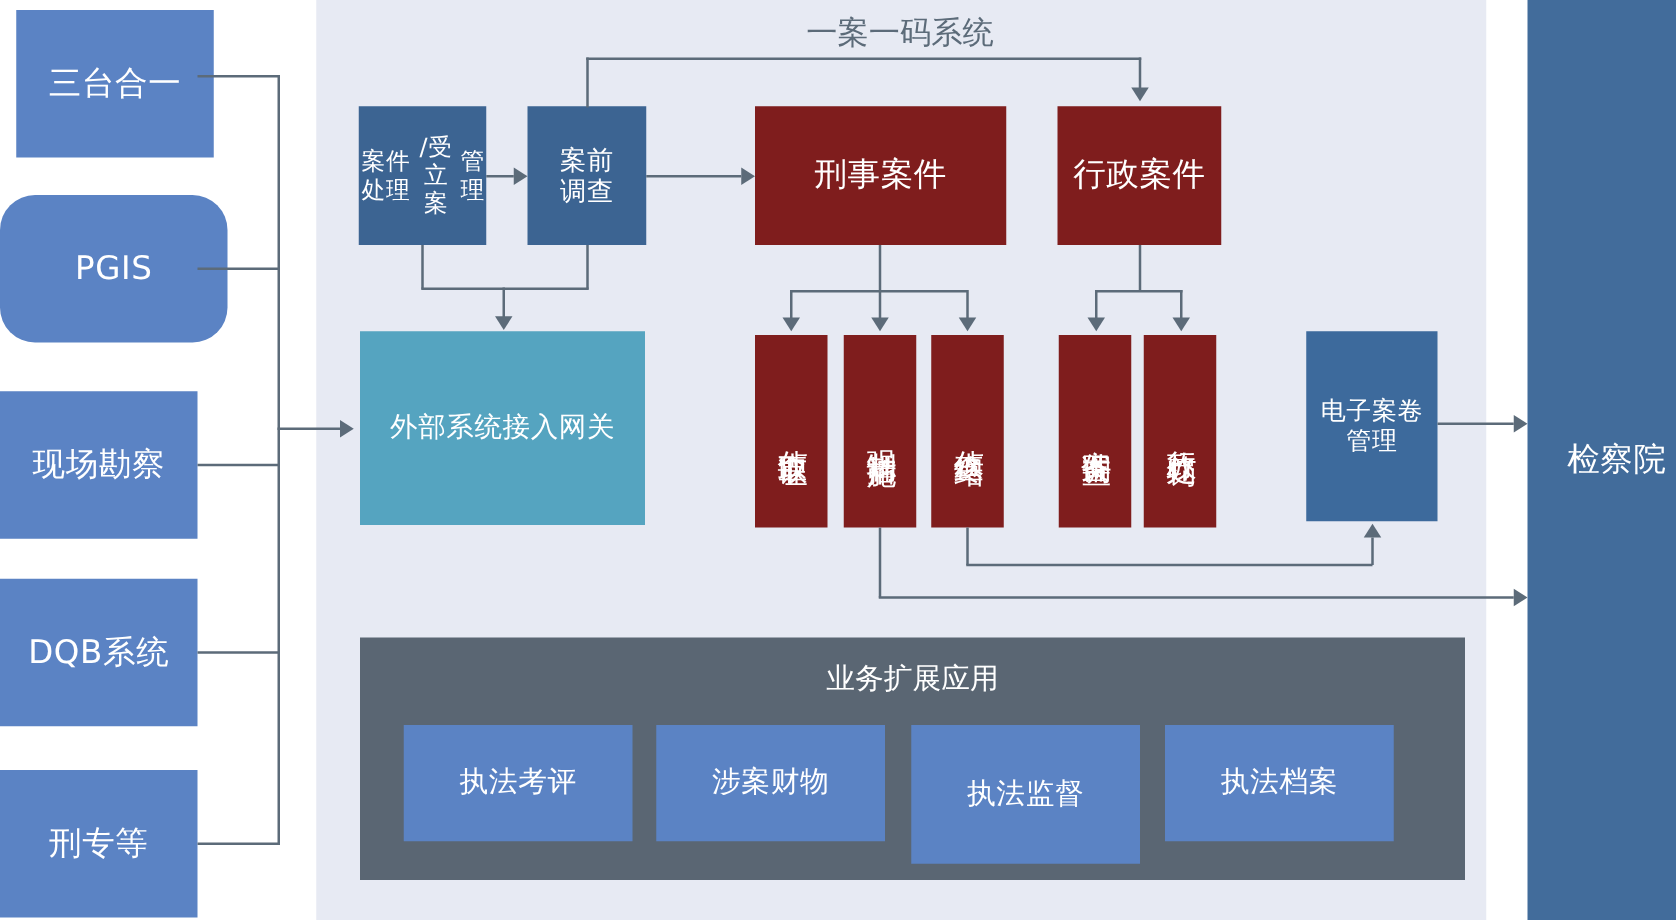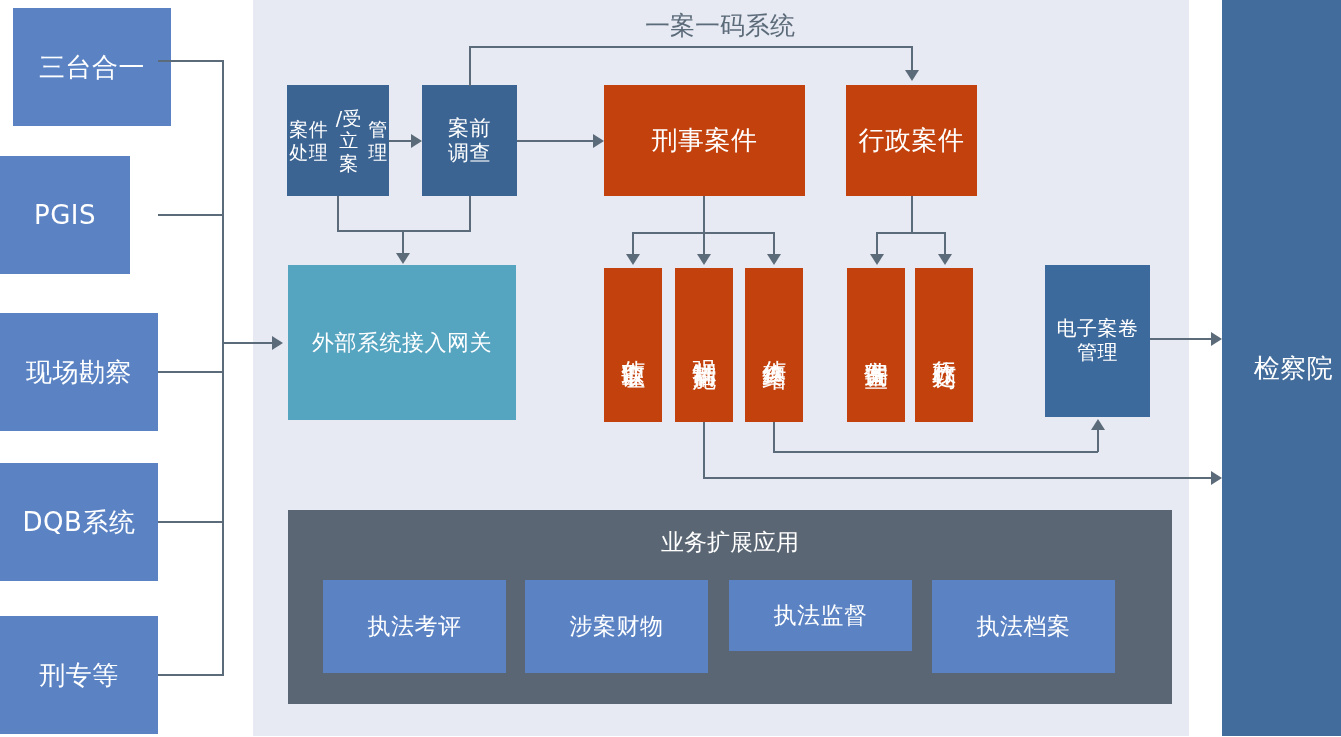--- a/index.html
+++ b/index.html
@@ -35,21 +35,21 @@
     justify-content: center;
     text-align: center;
     color: #ffffff;
     line-height: 1.18;
     box-sizing: border-box;
     letter-spacing: 0.5px;
   }
   .node-blue   { background: #5b83c4; }
   .node-navy   { background: #3c6492; }
   .node-navy2  { background: #3d6a9c; }
-  .node-teal   { background: #c2410c; }
+  .node-teal   { background: #7f1d1d; font-family: Liberation Serif, serif; }
   .node-teal2  { background: #55a4c0; }
   .node-deep   { background: #426c9b; }
 
   .vtext {
     writing-mode: vertical-rl;
     text-orientation: upright;
     letter-spacing: 2px;
     line-height: 1.1;
   }
 
@@ -93,21 +93,21 @@
 <body>
 
 <div id="canvas">
 
   <div class="abs main-panel" style="left:253px; top:0px; width:936px; height:736px;"></div>
 
   <div class="abs sys-title" style="left:645px; top:9px; font-size:25px;">一案一码系统</div>
 
   <div class="abs node node-blue" style="left:13px; top:8px; width:158px; height:118px; font-size:26px;">三台合一</div>
 
-  <div class="abs node node-blue" style="left:0px; top:156px; width:130px; height:118px; font-size:26px;">PGIS</div>
+  <div class="abs node node-blue" style="left:0px; top:156px; width:182px; height:118px; font-size:26px;border-radius:28px;">PGIS</div>
 
   <div class="abs node node-blue" style="left:0px; top:313px; width:158px; height:118px; font-size:26px;">现场勘察</div>
 
   <div class="abs node node-blue" style="left:0px; top:463px; width:158px; height:118px; font-size:26px;">DQB系统</div>
 
   <div class="abs node node-blue" style="left:0px; top:616px; width:158px; height:118px; font-size:26px;">刑专等</div>
 
   <div class="abs hline" style="left:158px; top:60px; width:66px;"></div>
   <div class="abs hline" style="left:158px; top:214px; width:66px;"></div>
   <div class="abs hline" style="left:158px; top:371px; width:66px;"></div>
@@ -204,16 +204,16 @@
   <div class="abs arrow arrow-right" style="left:1211px; top:332px;"></div>
 
   <div class="abs node node-deep" style="left:1222px; top:0px; width:143px; height:736px; font-size:26px;">检察院</div>
 
   <div class="abs ext-panel" style="left:288px; top:510px; width:884px; height:194px;">
     <div class="panel-title" style="margin-top:17px; font-size:23px;">业务扩展应用</div>
   </div>
 
   <div class="abs node node-blue" style="left:323px; top:580px; width:183px; height:93px; font-size:23px;">执法考评</div>
   <div class="abs node node-blue" style="left:525px; top:580px; width:183px; height:93px; font-size:23px;">涉案财物</div>
-  <div class="abs node node-blue" style="left:729px; top:580px; width:183px; height:71px; font-size:23px;">执法监督</div>
+  <div class="abs node node-blue" style="left:729px; top:580px; width:183px; height:111px; font-size:23px;">执法监督</div>
   <div class="abs node node-blue" style="left:932px; top:580px; width:183px; height:93px; font-size:23px;">执法档案</div>
 
 </div>
 
 </body></html>

